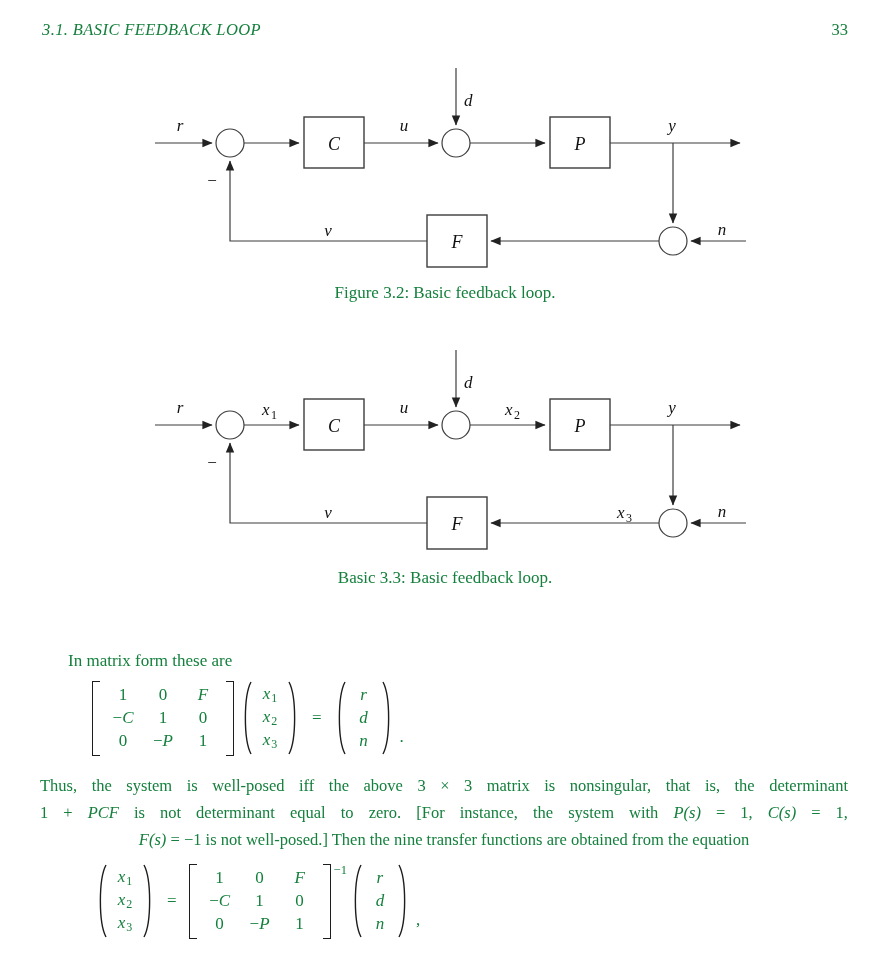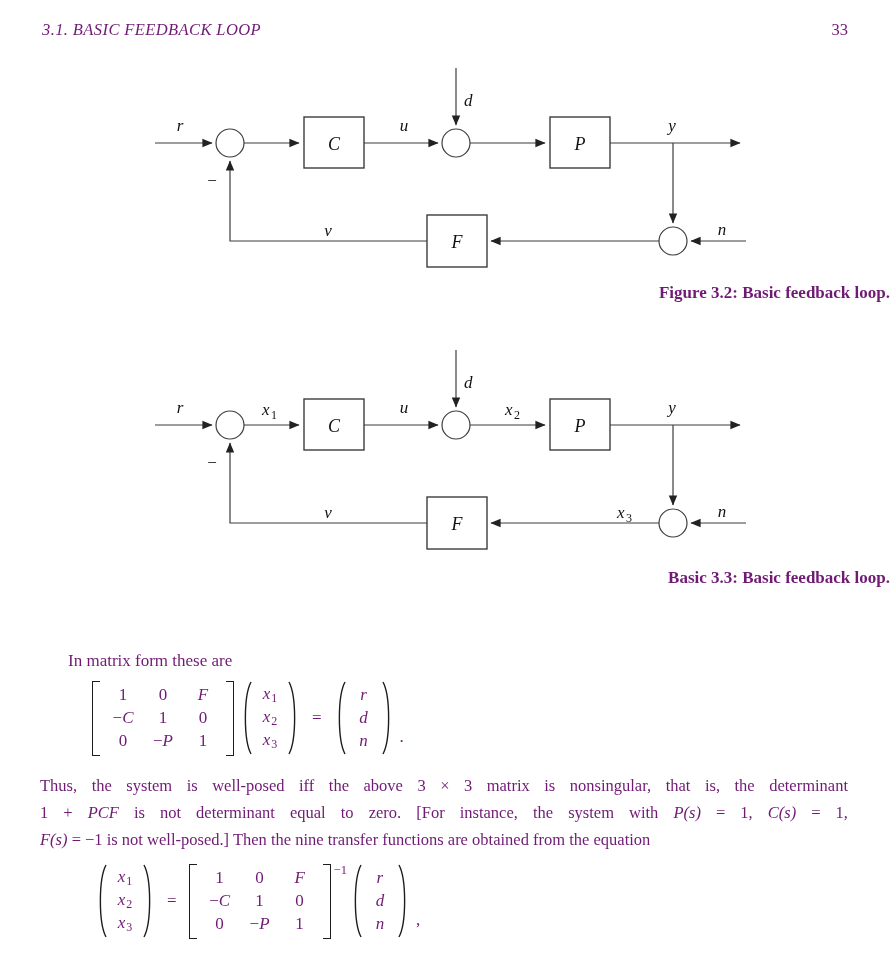--- a/index.html
+++ b/index.html
@@ -1,40 +1,40 @@
 <!DOCTYPE html>
 <html><head>
 <meta charset="utf-8">
 <style>
   html,body{margin:0;padding:0;background:#ffffff;}
   #page{
     position:relative; width:890px; height:956px; background:#ffffff;
-    font-family:"Liberation Serif","DejaVu Serif",serif; color:#701a75;
+    font-family:"Liberation Serif","DejaVu Serif",serif; color:#15803d;
     overflow:hidden;
   }
   
   #hdr-left{position:absolute; top:20px; left:42px; font-style:italic; font-size:16.5px; letter-spacing:.4px;}
   #hdr-right{position:absolute; top:20px; right:42px; font-size:16.5px;}
   
   .figsvg{position:absolute; left:0; width:890px; height:215px;}
   #fig1{top:60px;} #fig2{top:342px;}
-  .caption{position:absolute; left:0; width:890px; text-align:right; font-size:17px;font-weight:bold;}
+  .caption{position:absolute; left:0; width:890px; text-align:center; font-size:17px;}
   #cap1{top:283px;} #cap2{top:568px;}
   .wire{stroke:#3d3d3d; stroke-width:1.2; fill:none;}
   .box{stroke:#3d3d3d; stroke-width:1.4; fill:#fff;}
   .jct{stroke:#3d3d3d; stroke-width:1.2; fill:#fff;}
   .ah{fill:#222;}
   .dl{font:italic 17px "Liberation Serif","DejaVu Serif",serif; fill:#111;}
   .ds{font:normal 12px "Liberation Serif","DejaVu Serif",serif; fill:#111;}
   .db{font:italic 18px "Liberation Serif","DejaVu Serif",serif; fill:#111;}
   
   #intro{position:absolute; left:42px; top:651px; font-size:17px;margin-left:26px;}
   #para{position:absolute; left:40px; top:772px; width:808px; font-size:16.5px; line-height:27px;}
   .jline{text-align:justify; text-align-last:justify;}
-  .lline{text-align:left;}
+  .lline{text-align:center;}
   #para i, .mvar{}
   
   .eq{position:absolute; display:flex; align-items:center; font-size:17px;}
   #eq1{left:92px; top:679px;}
   #eq2{left:95px; top:862px;}
   .sqbr{width:7px; height:73px; border:1.5px solid #1d1d1d; flex:0 0 auto;}
   .sqbr.l{border-right:none; margin-right:3px;}
   .sqbr.r{border-left:none; margin-left:3px;}
   .par{width:13px; height:78px; flex:0 0 auto;}
   .par path{stroke:#1d1d1d; stroke-width:1.4; fill:none;}

